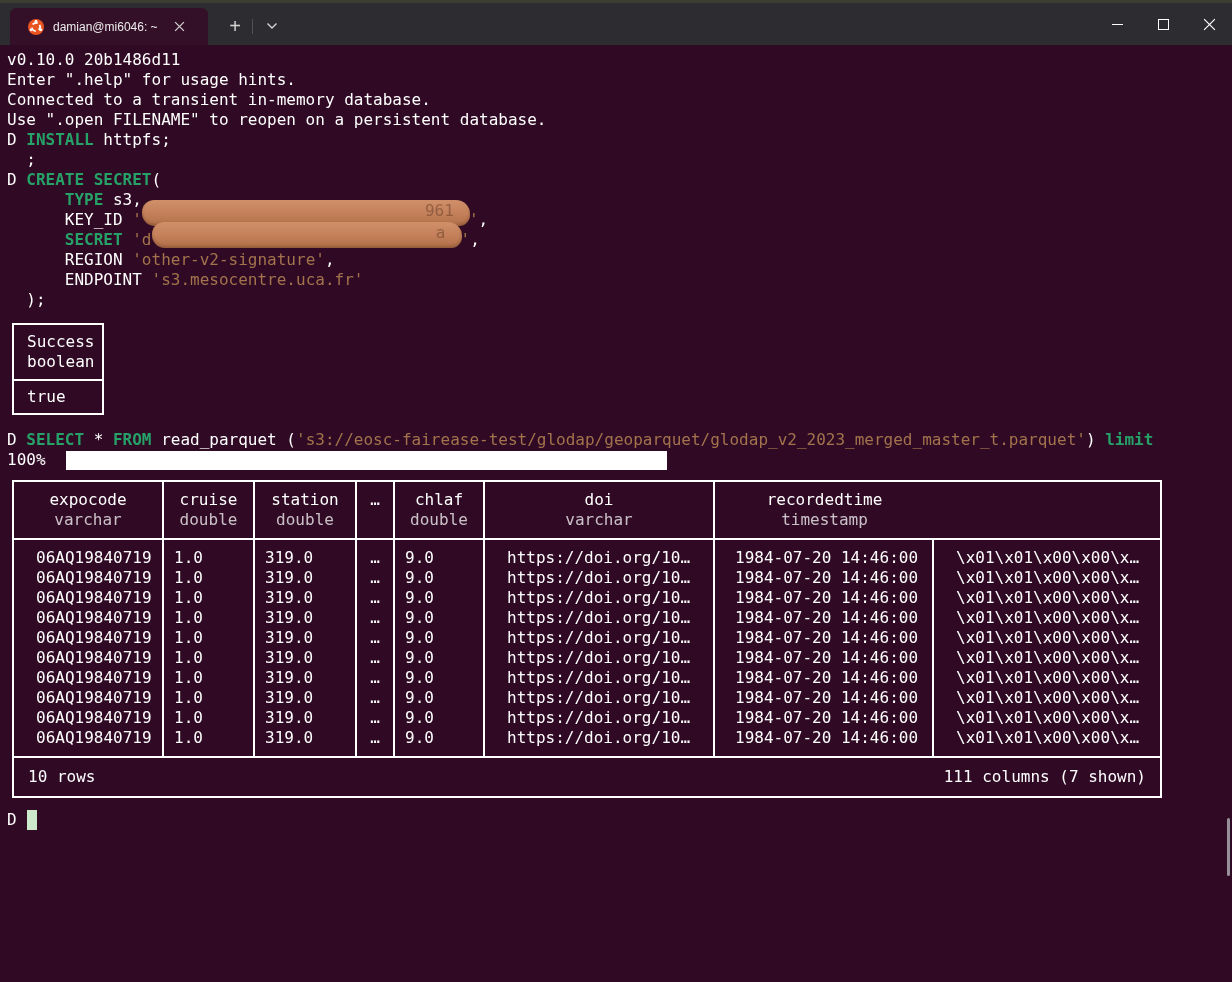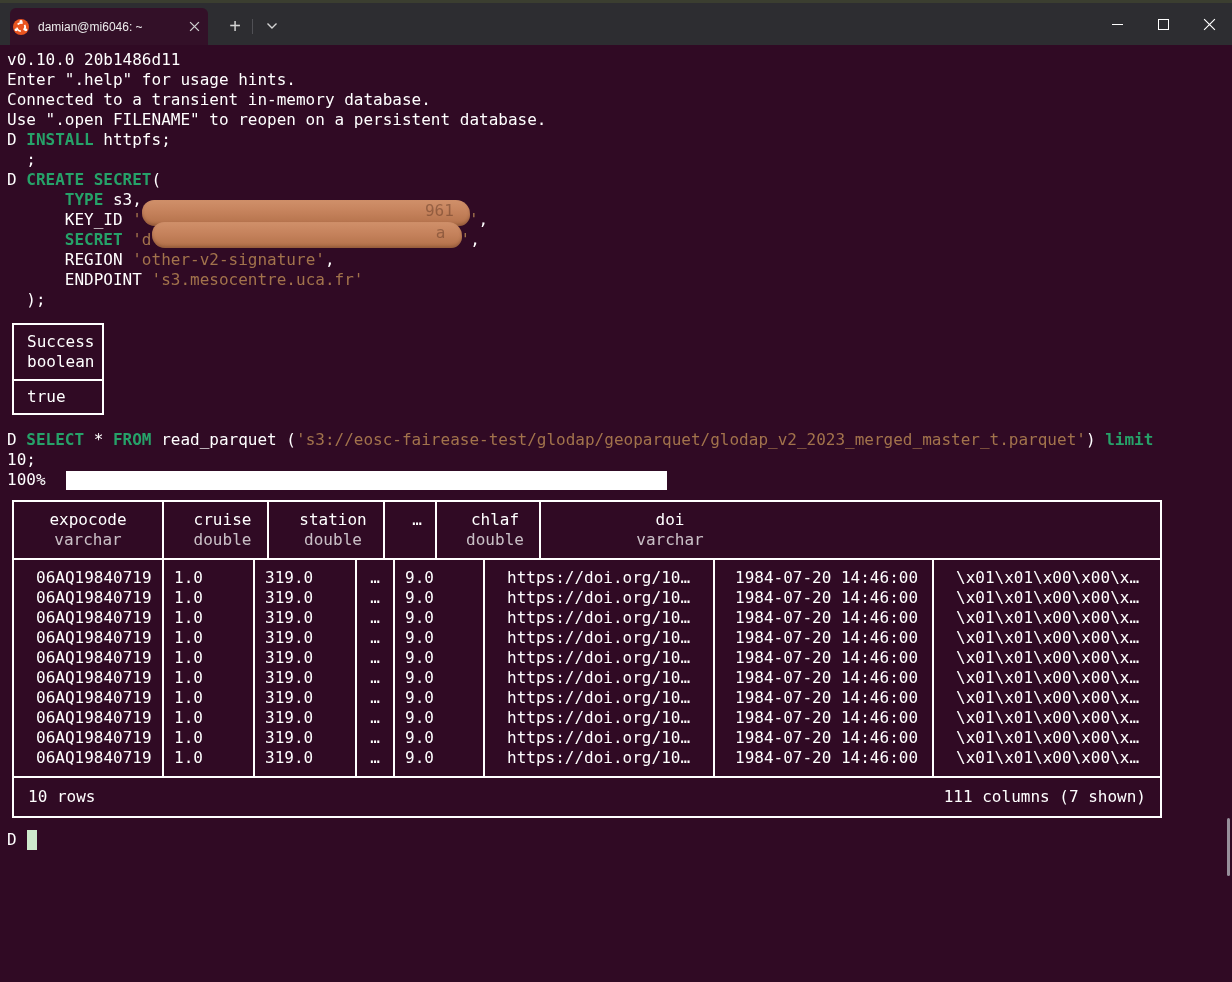--- a/index.html
+++ b/index.html
@@ -11,21 +11,21 @@
   }
   
   .titlebar {
     position:relative; height:45px; background: var(--titlebar);
     font-family:"Liberation Sans", sans-serif;
   }
   .accent-strip { position:absolute; top:0; left:0; right:0; height:3px; background: var(--accent_strip); }
   .tab {
     position:absolute; left:10px; top:8px; width:198px; height:37px;
     background: var(--tab_bg); border-radius:6px 6px 0 0;
-    display:flex; align-items:center; padding:0 3px; cursor:default;
+    display:flex; align-items:center; padding:0 18px; cursor:default;
   }
   .tab-title { color:#ececec; font-size:12px; margin-left:9px; white-space:nowrap; }
   .tab-close { margin-left:auto; width:22px; height:22px; display:flex; align-items:center; justify-content:center; border-radius:3px; }
   .bar-btn { position:absolute; top:12px; width:28px; height:28px; display:flex; align-items:center; justify-content:center; border-radius:4px; }
   .newtab-btn { left:221px; }
   .tab-divider { position:absolute; left:252px; top:19px; width:1px; height:15px; background:#505055; }
   .dropdown-btn { left:258px; }
   .win-controls { position:absolute; right:0; top:3px; height:42px; display:flex; }
   .win-btn { width:46px; height:42px; display:flex; align-items:center; justify-content:center; }
   .min-glyph { width:11px; height:1px; background:#fff; display:block; }
@@ -50,21 +50,21 @@
   
   .mini-table { margin:13px 0 15px 5px; width:92px; border:2px solid var(--border); }
   .mini-header { padding:7px 0 7px 13px; border-bottom:2px solid var(--border); }
   .mini-value  { padding:6px 0 6px 13px; }
   
   .progress-line { height:20px; display:flex; align-items:center; }
   .progress-label { width:48px; }
   .progress-bar { margin-left:11px; width:601px; height:19px; background:#fff; }
   
   .big-table { margin:10px 0 0 5px; width:1150px; border:2px solid var(--border); overflow:hidden; }
-  .bt-header { display:grid; border-bottom:2px solid var(--border);gap:14px; }
+  .bt-header { display:grid; border-bottom:2px solid var(--border); }
   .bt-hcell { padding:8px 0; text-align:center; border-right:2px solid var(--border); }
   .bt-hcell:last-child { border-right:none; }
   .bt-hcell .hname { height:20px; color:var(--fg); }
   .bt-hcell .htype { height:20px; color:rgba(255,255,255,.74); }
   .bt-body { display:grid; }
   .bt-col { padding:8px 10px; border-right:2px solid var(--border); }
   .bt-col:last-child { border-right:none; }
   .bt-cell { height:20px; white-space:pre; overflow:hidden; }
   .al-left .bt-cell { text-align:left; padding-left:12px; }
   .al-right .bt-cell { padding-right:12px; }
@@ -148,21 +148,20 @@
       <div class="line">Success</div>
       <div class="line">boolean</div>
     </div>
     <div class="mini-value">
       <div class="line">true</div>
     </div>
   </div>
 
   <div id="lines-query">
       <div class="line"><span class="c-fg">D </span><span class="c-green">SELECT</span><span class="c-fg"> * </span><span class="c-green">FROM</span><span class="c-fg"> read_parquet (</span><span class="c-str">'s3://eosc-fairease-test/glodap/geoparquet/glodap_v2_2023_merged_master_t.parquet'</span><span class="c-fg">) </span><span class="c-green">limit</span></div>
-      <div class="line"><span class="c-fg">10;</span></div>
     </div>
 
   <div class="progress-line">
     <span class="progress-label">100%</span>
     <div class="progress-bar"></div>
   </div>
 
   <div class="big-table">
     <div class="bt-header" id="bt-header" style="grid-template-columns: 150px 91px 102px 38px 90px 230px 219px 1fr;">
         <div class="bt-hcell">
@@ -181,20 +180,24 @@
           <div class="hname">…</div>
           <div class="htype"></div>
         </div>
         <div class="bt-hcell">
           <div class="hname">chlaf</div>
           <div class="htype">double</div>
         </div>
         <div class="bt-hcell">
           <div class="hname">doi</div>
           <div class="htype">varchar</div>
+        </div>
+        <div class="bt-hcell">
+          <div class="hname">recordedtime</div>
+          <div class="htype">timestamp</div>
         </div>
       </div>
     <div class="bt-body" id="bt-body" style="grid-template-columns: 150px 91px 102px 38px 90px 230px 219px 1fr;">
         <div class="bt-col al-left">
           <div class="bt-cell">06AQ19840719</div>
           <div class="bt-cell">06AQ19840719</div>
           <div class="bt-cell">06AQ19840719</div>
           <div class="bt-cell">06AQ19840719</div>
           <div class="bt-cell">06AQ19840719</div>
           <div class="bt-cell">06AQ19840719</div>

